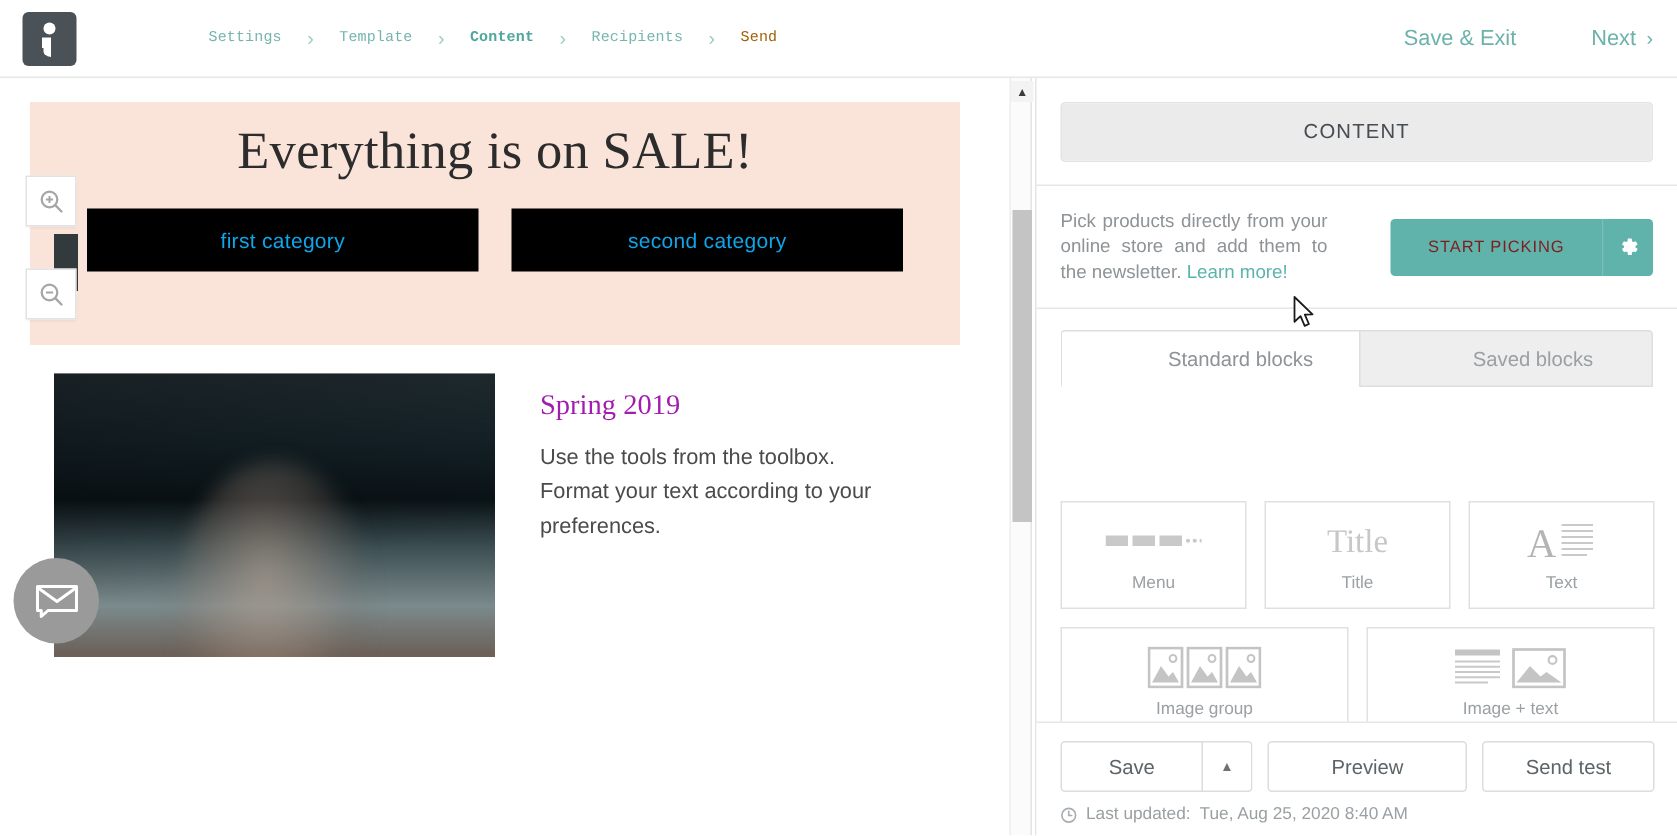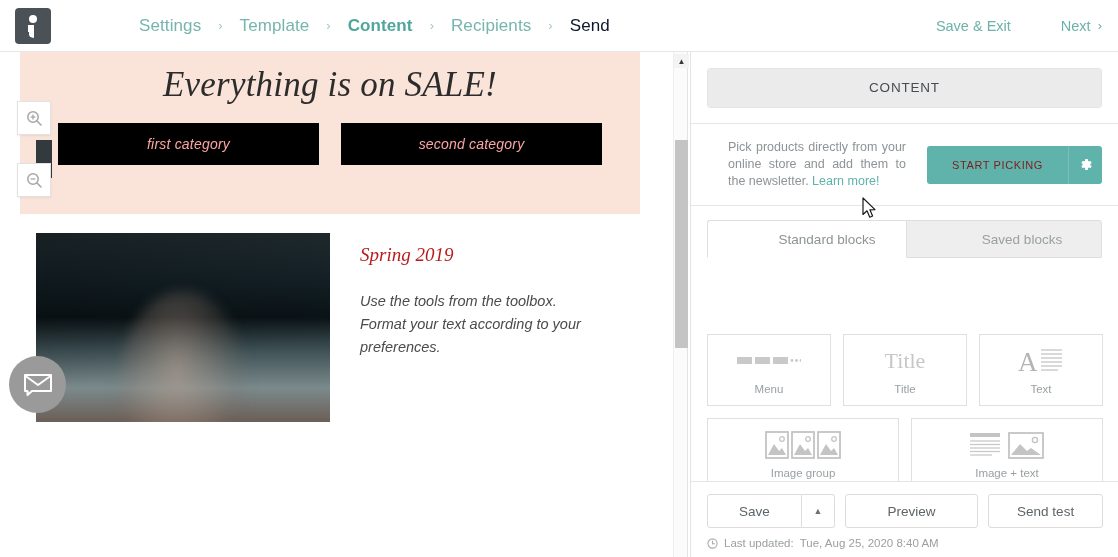--- a/index.html
+++ b/index.html
@@ -35,55 +35,55 @@
   .logo .stem::after {
     content: ""; position: absolute; left: -4px; bottom: 0;
     width: 5px; height: 6px; background: #4a5157;
     border-top-left-radius: 3px;
   }
 
   .breadcrumb {
     display: flex; align-items: center; margin-left: 76px; gap: 0px;
   }
   .crumb {
-    font-size: 17px; color: #76b5ae; padding: 0 12px;
-    letter-spacing: .1px; white-space: nowrap; cursor: pointer;
+    font-size: 10px; color: #76b5ae; padding: 0 12px;
+    letter-spacing: .1px; white-space: nowrap; cursor: pointer; font-family: Liberation Mono, monospace;
   }
   .crumb.active { color: #4fa79c; font-weight: bold; }
-  .crumb.disabled { color: #0f172a; cursor: default; }
+  .crumb.disabled { color: #a16207; cursor: default; }
   .crumb-sep {
     font-size: 13px; color: #9fcbc5; padding: 0 5px; user-select: none;
   }
 
   .header-right {
     margin-left: auto; display: flex; align-items: center; padding-right: 16px;
   }
   .hdr-link {
     font-size: 14.5px; color: #6cb2aa; cursor: pointer; white-space: nowrap;
   }
   .hdr-link.next { margin-left: 50px; display: flex; align-items: center; gap: 7px; }
   .hdr-link.next .chev { font-size: 13px; color: #6cb2aa; }
 
   
   .canvas {
-    position: absolute; top: 52px; left: 0; width: 673px; height: 370px;
-    background: #ffffff; overflow: hidden; font-style: italic;
+    position: absolute; top: 68px; left: 0; width: 673px; height: 370px;
+    background: #ffffff; overflow: hidden;
   }
   .mail-hero {
     position: absolute; left: 20px; top: 0px; width: 620px; height: 162px;
     background: #fae3d8;
   }
   .mail-hero .title {
     font-family: "Liberation Serif", serif;
     font-size: 35px; color: #2c2c2c; text-align: center;
     padding-top: 13px; letter-spacing: .2px;
   }
   .cat-row { display: flex; gap: 22px; padding: 18px 38px 0 38px; }
   .cat-btn {
-    flex: 1; height: 42px; background: #000000; color: #fca5a5;
+    flex: 1; height: 42px; background: #000000; color: #0ea5e9;
     display: flex; align-items: center; justify-content: center;
     font-size: 14px; letter-spacing: .2px;
   }
 
   .mail-body {
     position: absolute; left: 20px; top: 162px; width: 620px; height: 343px;
     background: #ffffff; display: flex;
   }
   .mail-photo {
     width: 294px; height: 323px; margin: 19px 0 0 16px;
@@ -103,21 +103,21 @@
   }
   .mail-photo::after {
     content:""; position:absolute; left:-10%; bottom:-6%;
     width: 150%; height: 36%;
     background: linear-gradient(to top, rgba(218,226,232,.95), rgba(218,226,232,0));
     filter: blur(4px);
   }
   .mail-text { padding: 30px 0 0 30px; }
   .mail-text h3 {
     font-family: "Liberation Serif", serif;
-    font-weight: normal; font-size: 19px; color: #b91c1c; margin-bottom: 24px;
+    font-weight: normal; font-size: 19px; color: #a21caf; margin-bottom: 12px;
   }
   .mail-text p {
     font-size: 14.5px; color: #4b4b4b; line-height: 23px; max-width: 225px;
   }
 
   
   .zoomctl {
     position: absolute; left: 17px; width: 34px; height: 34px;
     background: #ffffff; border: 1px solid #e2e2e2;
     display: flex; align-items: center; justify-content: center;
@@ -174,21 +174,20 @@
   }
   .tab-main.active { background: #ebebeb; color: #464c52; }
 
   .picker {
     height: 82px; display: flex; align-items: center; padding: 0 16px;
     border-bottom: 1px solid #e6e6e6;
   }
   .picker p {
     font-size: 12.5px; color: #8d9396; line-height: 17px; width: 178px;
     text-align: justify;
-    margin-left: 21px;
   }
   .picker a { color: #5bb3ab; text-decoration: none; cursor: pointer; }
   .picker .btns { margin-left: auto; display: flex; }
   .btn-pick {
     height: 38px; background: #5fb3ab; color: #7f1d1d; border: none;
     font-family: inherit; font-size: 11px; letter-spacing: .6px;
     padding: 0 25px; cursor: pointer; border-radius: 3px 0 0 3px;
   }
   .btn-gear {
     width: 34px; height: 38px; background: #5fb3ab; border: none;

